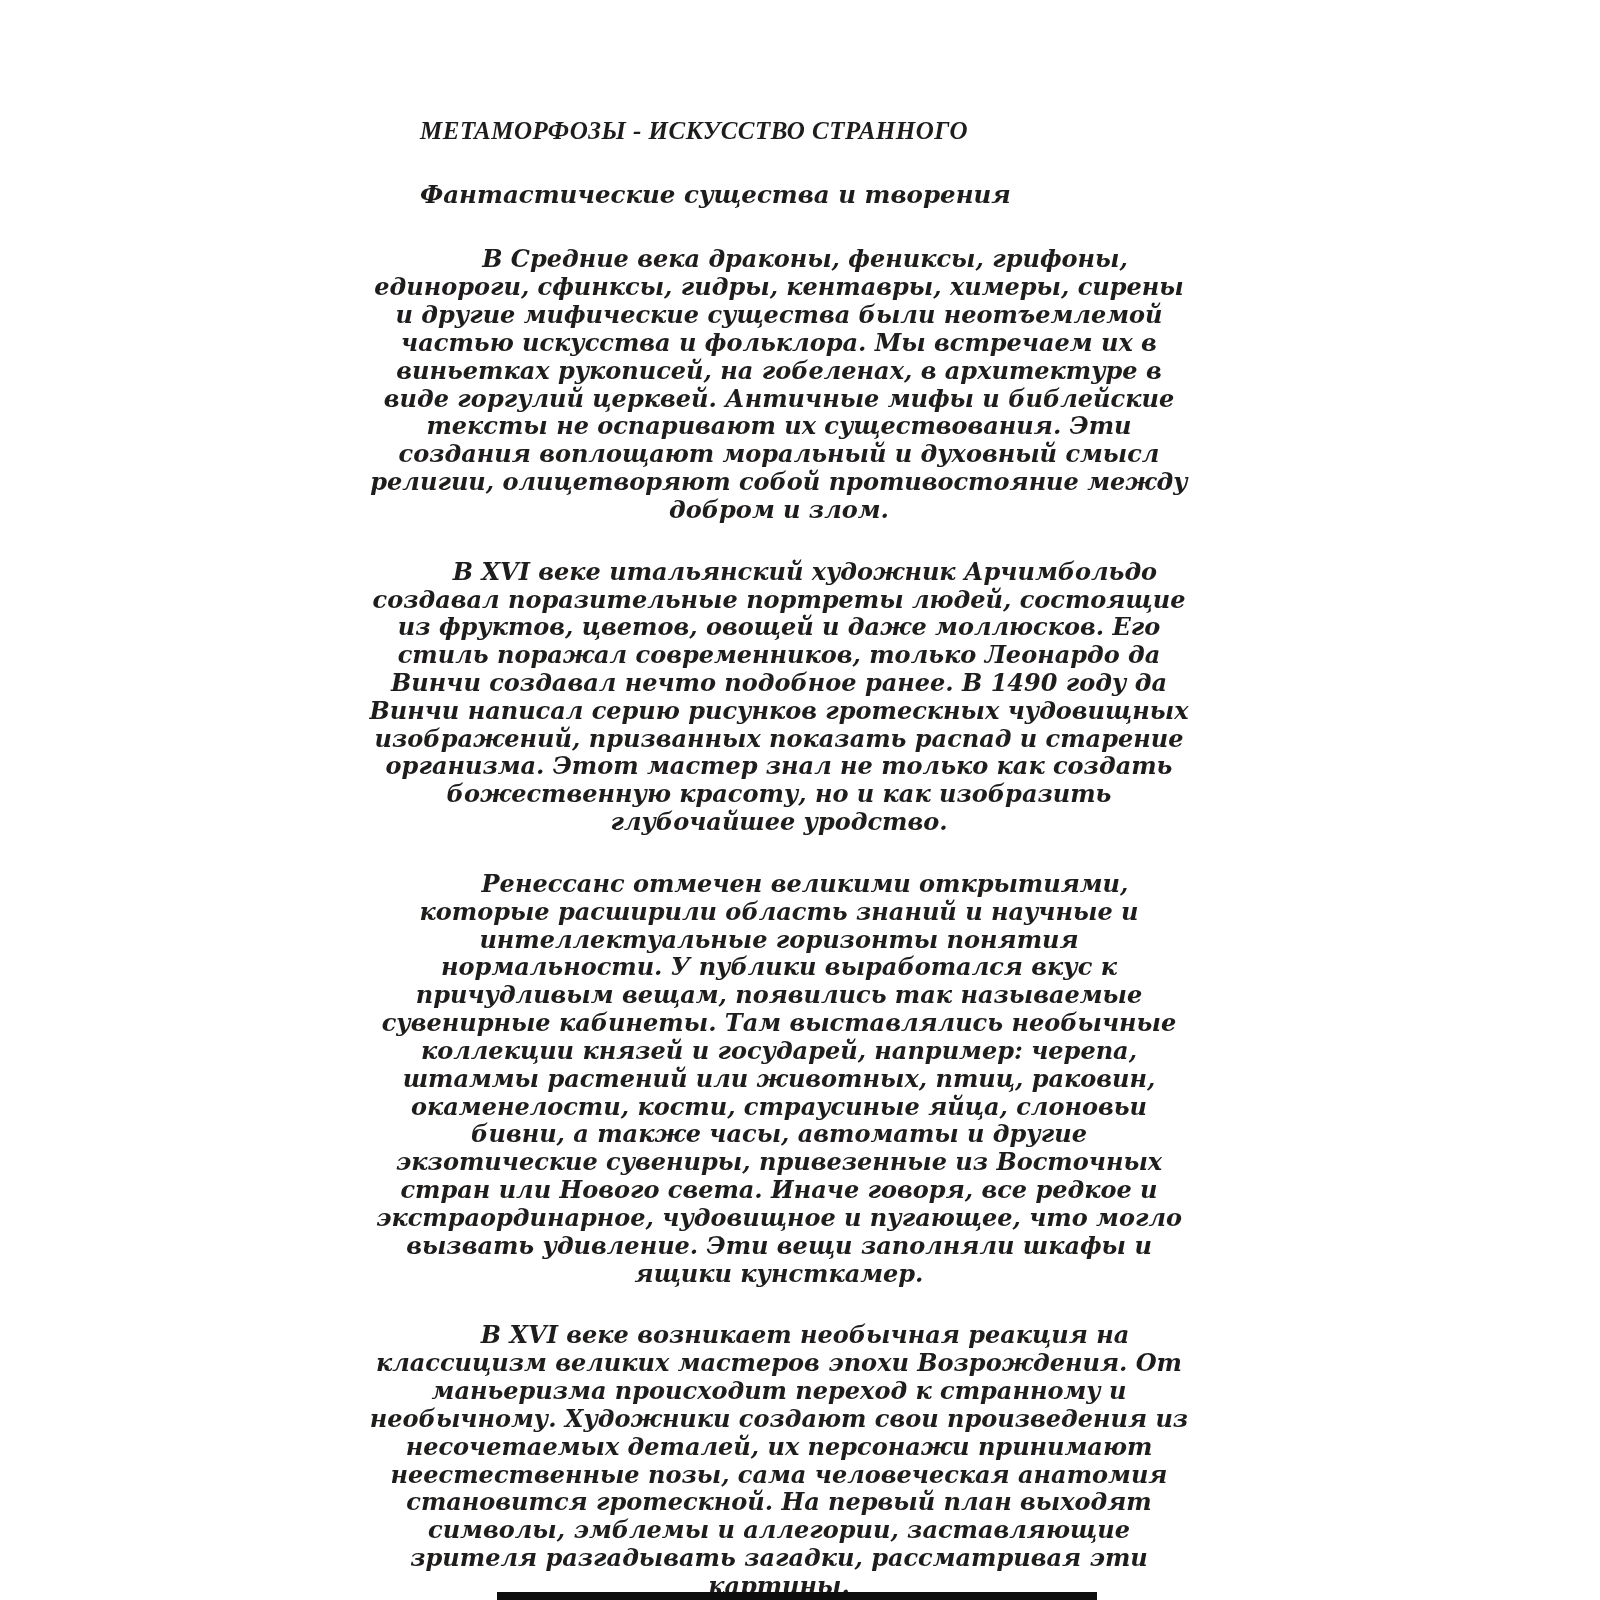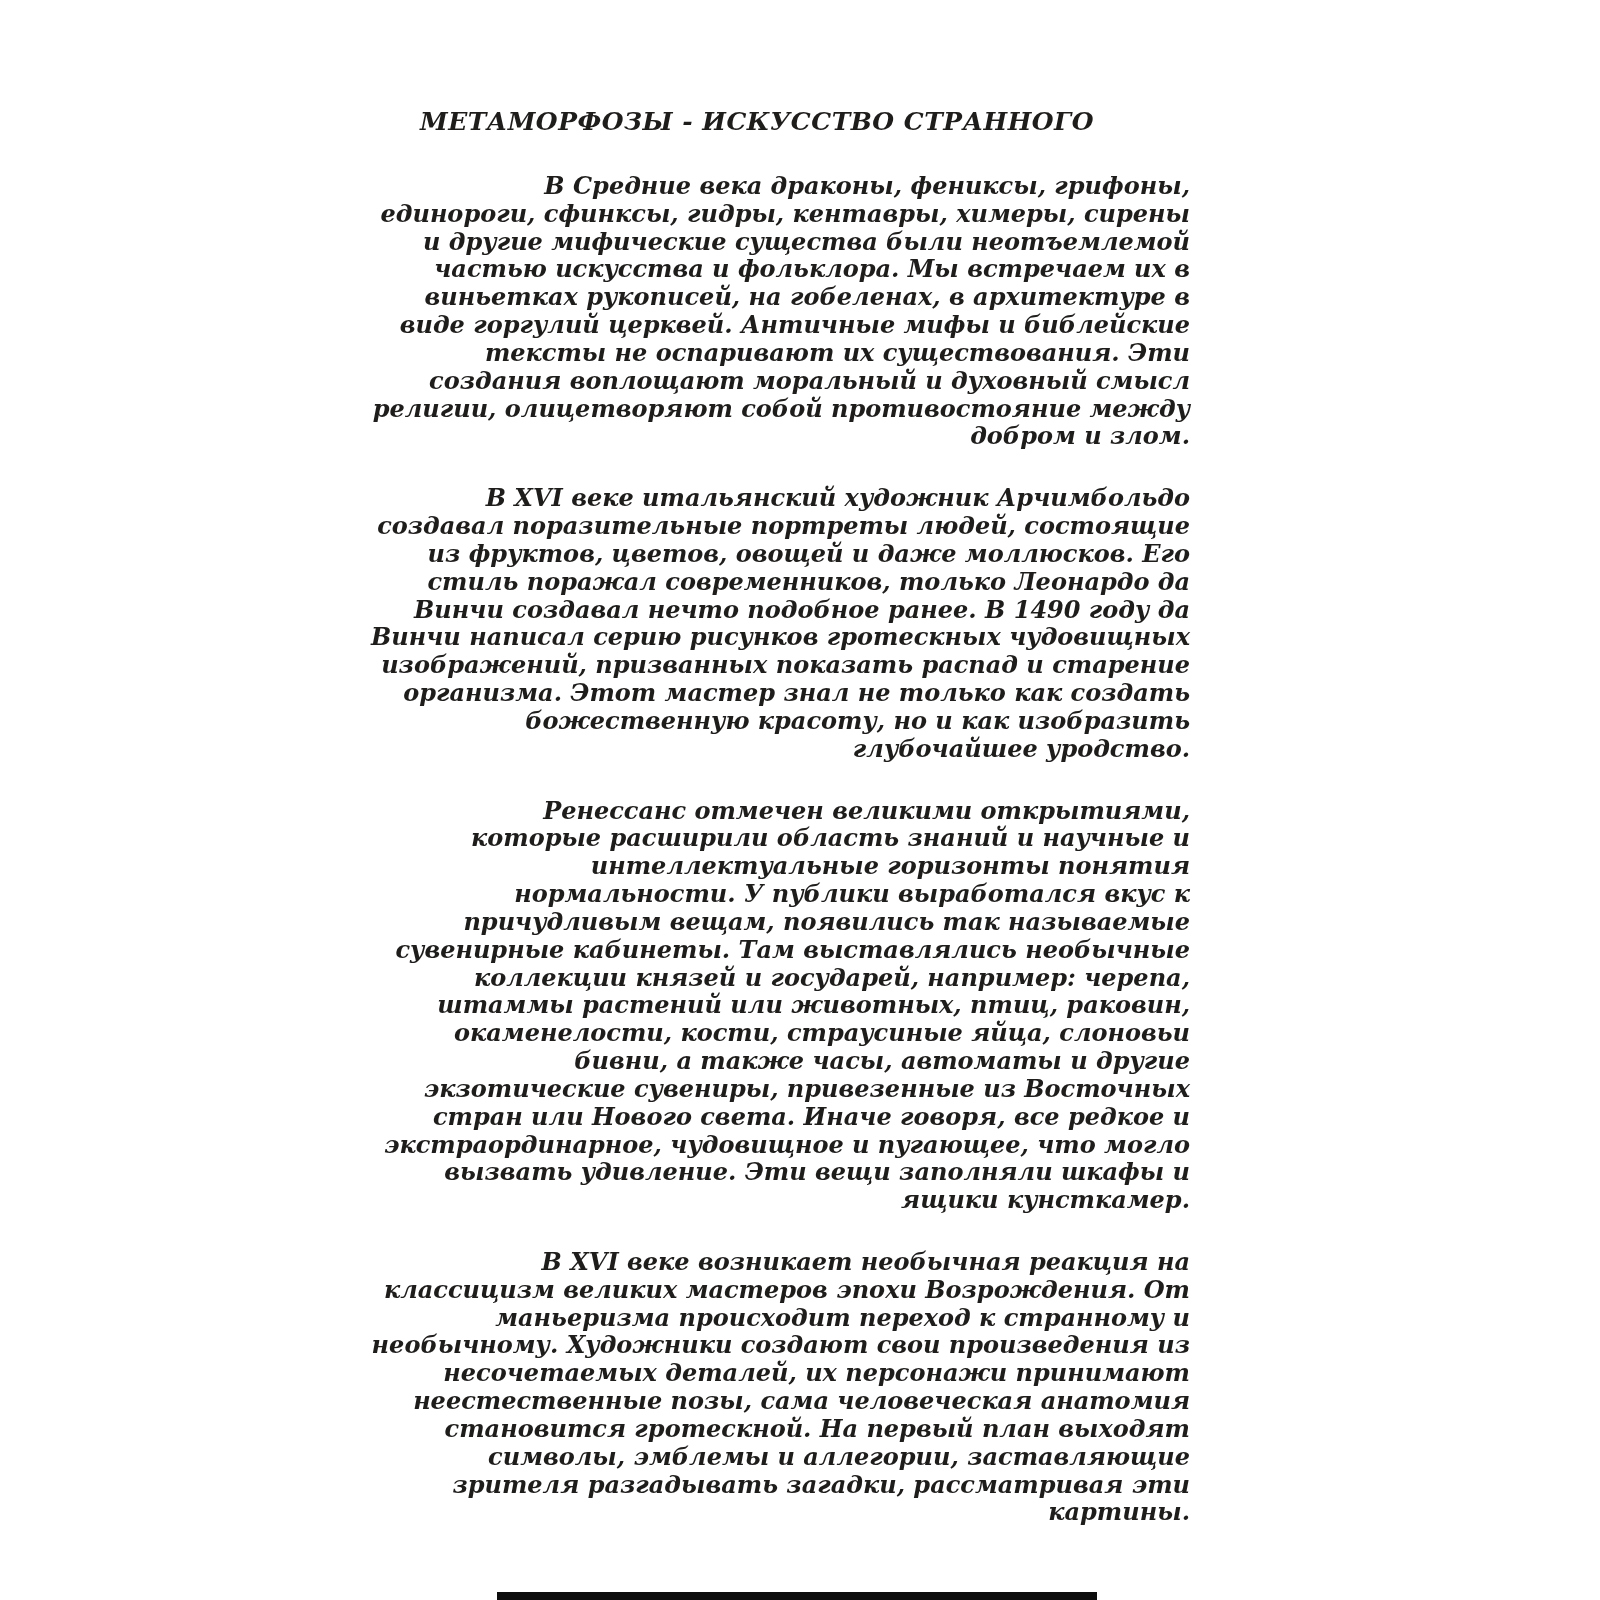--- a/index.html
+++ b/index.html
@@ -22,48 +22,50 @@
     color: #1f1d1c;
     font-weight: bold;
     font-style: italic;
     font-size: 24px;
     line-height: 1.16;
   }
   .doc-title {
     font-size: 25px;
     letter-spacing: 0.5px;
     padding-left: 52px;
-    margin: 7px 0 36px 0;
+    margin: 16px 0 36px 0;
+    font-family: Liberation Serif, serif;
   }
   .section-heading {
     font-size: 24.5px;
     padding-left: 52px;
     margin: 0 0 36px 0;
   }
   .para {
     margin: 0 0 34px 0;
     text-indent: 52px;
-    text-align: right;
+    text-align: center;
   }
   .scan-bar {
     position: absolute;
     left: 497px;
     bottom: 0;
     width: 600px;
     height: 8px;
     background: #0d0d0d;
   }
 </style>
 </head>
 <body>
 
 <div class="page">
 
   <h1 class="doc-title">МЕТАМОРФОЗЫ - ИСКУССТВО СТРАННОГО</h1>
 
+  <h2 class="section-heading">Фантастические существа и творения</h2>
 
   <p class="para">В Средние века драконы, фениксы, грифоны, единороги, сфинксы, гидры, кентавры, химеры, сирены и другие мифические существа были неотъемлемой частью искусства и фольклора. Мы встречаем их в виньетках рукописей, на гобеленах, в архитектуре в виде горгулий церквей. Античные мифы и библейские тексты не оспаривают их существования. Эти создания воплощают моральный и духовный смысл религии, олицетворяют собой противостояние между добром и злом.</p>
 
   <p class="para">В XVI веке итальянский художник Арчимбольдо создавал поразительные портреты людей, состоящие из фруктов, цветов, овощей и даже моллюсков. Его стиль поражал современников, только Леонардо да Винчи создавал нечто подобное ранее. В 1490 году да Винчи написал серию рисунков гротескных чудовищных изображений, призванных показать распад и старение организма. Этот мастер знал не только как создать божественную красоту, но и как изобразить глубочайшее уродство.</p>
 
 
   <p class="para">Ренессанс отмечен великими открытиями, которые расширили область знаний и научные и интеллектуальные горизонты понятия нормальности. У публики выработался вкус к причудливым вещам, появились так называемые сувенирные кабинеты. Там выставлялись необычные коллекции князей и государей, например: черепа, штаммы растений или животных, птиц, раковин, окаменелости, кости, страусиные яйца, слоновьи бивни, а также часы, автоматы и другие экзотические сувениры, привезенные из Восточных стран или Нового света. Иначе говоря, все редкое и экстраординарное, чудовищное и пугающее, что могло вызвать удивление. Эти вещи заполняли шкафы и ящики кунсткамер.</p>
 
   <p class="para">В XVI веке возникает необычная реакция на классицизм великих мастеров эпохи Возрождения. От маньеризма происходит переход к странному и необычному. Художники создают свои произведения из несочетаемых деталей, их персонажи принимают неестественные позы, сама человеческая анатомия становится гротескной. На первый план выходят символы, эмблемы и аллегории, заставляющие зрителя разгадывать загадки, рассматривая эти картины.</p>
 

